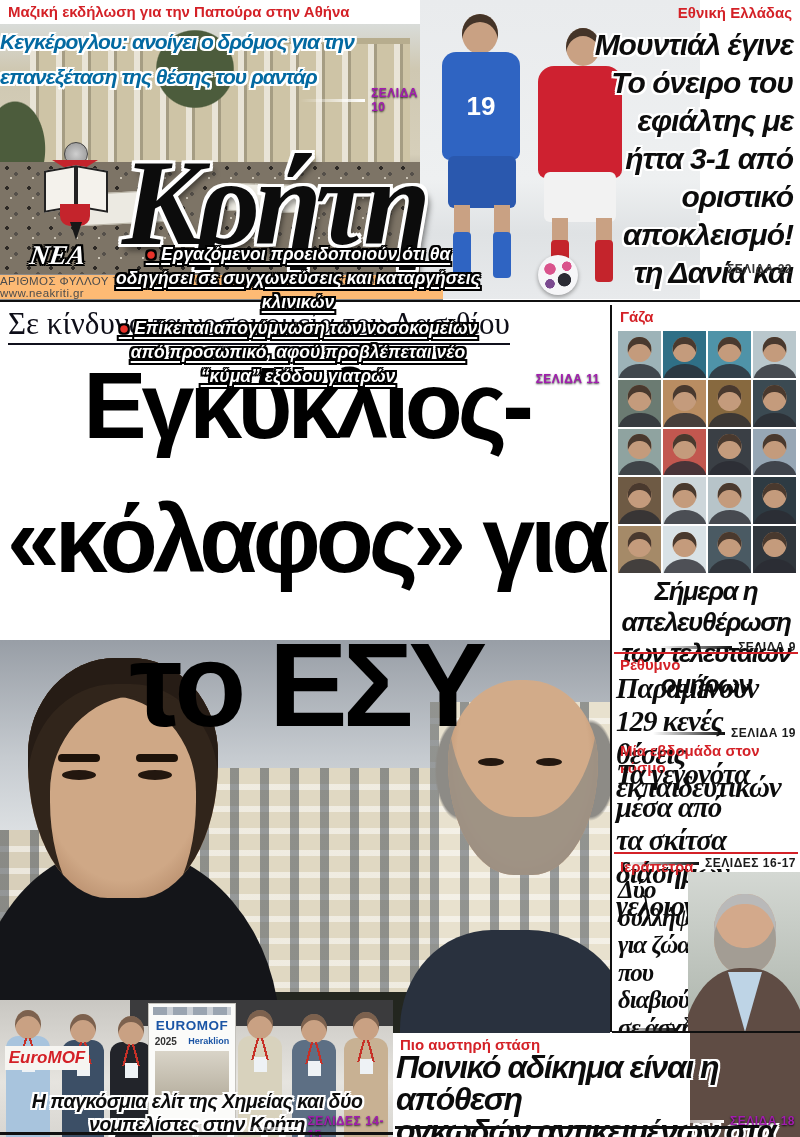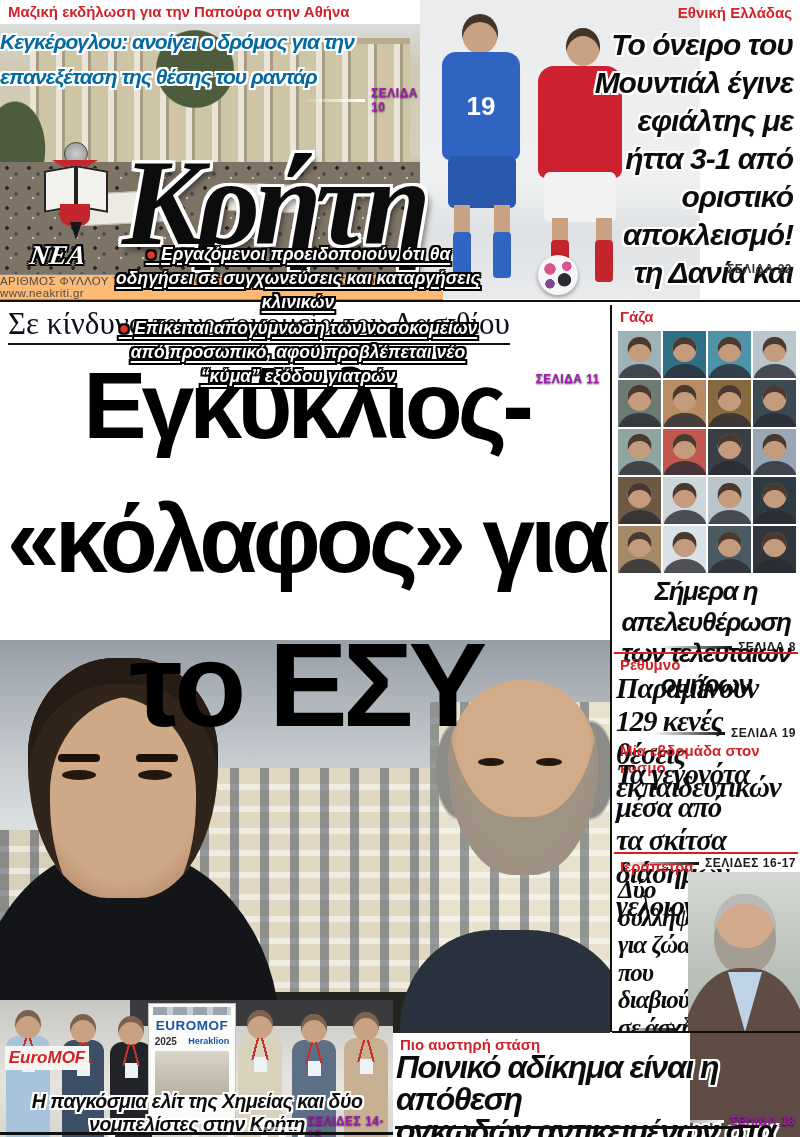--- a/index.html
+++ b/index.html
@@ -236,22 +236,22 @@
     <div id="red-shorts" class="abs"></div>
     <div class="leg" style="left:132px;top:218px;height:26px;"></div>
     <div class="leg" style="left:176px;top:218px;height:26px;"></div>
     <div class="sock-r" style="left:131px;top:240px;height:42px;"></div>
     <div class="sock-r" style="left:175px;top:240px;height:42px;"></div>
     <div id="ball" class="abs"></div>
   </div>
 
   <div id="national-label" class="abs red-label">Εθνική Ελλάδας</div>
   <div id="national-headline" class="abs ow">
+      <div>Μουντιάλ έγινε</div>
       <div>Το όνειρο του</div>
-      <div>Μουντιάλ έγινε</div>
       <div>εφιάλτης με</div>
       <div>ήττα 3-1 από</div>
       <div>οριστικό αποκλεισμό!</div>
       <div>τη Δανία και</div>
     </div>
   <div id="national-pagetag" class="abs pagetag plain">
     <span>ΣΕΛΙΔΑ 22</span>
   </div>
 
   <div id="top-rule" class="abs"></div>
@@ -313,21 +313,21 @@
       <div class="tile" style="background: rgb(165, 138, 104);"></div>
       <div class="tile" style="background: rgb(217, 226, 230);"></div>
       <div class="tile" style="background: rgb(74, 90, 99);"></div>
       <div class="tile" style="background: rgb(48, 54, 60);"></div>
     </div>
   <div id="gaza-headline" class="abs">
       <div>Σήμερα η απελευθέρωση</div>
       <div>των τελευταίων ομήρων</div>
     </div>
   <div id="gaza-pagetag" class="abs pagetag">
-    <span>ΣΕΛΙΔΑ 8</span>
+    <span>ΣΕΛΙΔΑ 9</span>
   </div>
   <div class="abs red-hr" style="left:614px;top:652px;width:184px;"></div>
 
   <div class="abs rc-label red-label" style="top:656px;">Ρέθυμνο</div>
   <div id="rethymno-headline" class="abs rc-serif">
       <div>Παραμένουν 129 κενές</div>
       <div>θέσεις εκπαιδευτικών</div>
     </div>
   <div id="rethymno-pagetag" class="abs pagetag">
     <span>ΣΕΛΙΔΑ 19</span>

